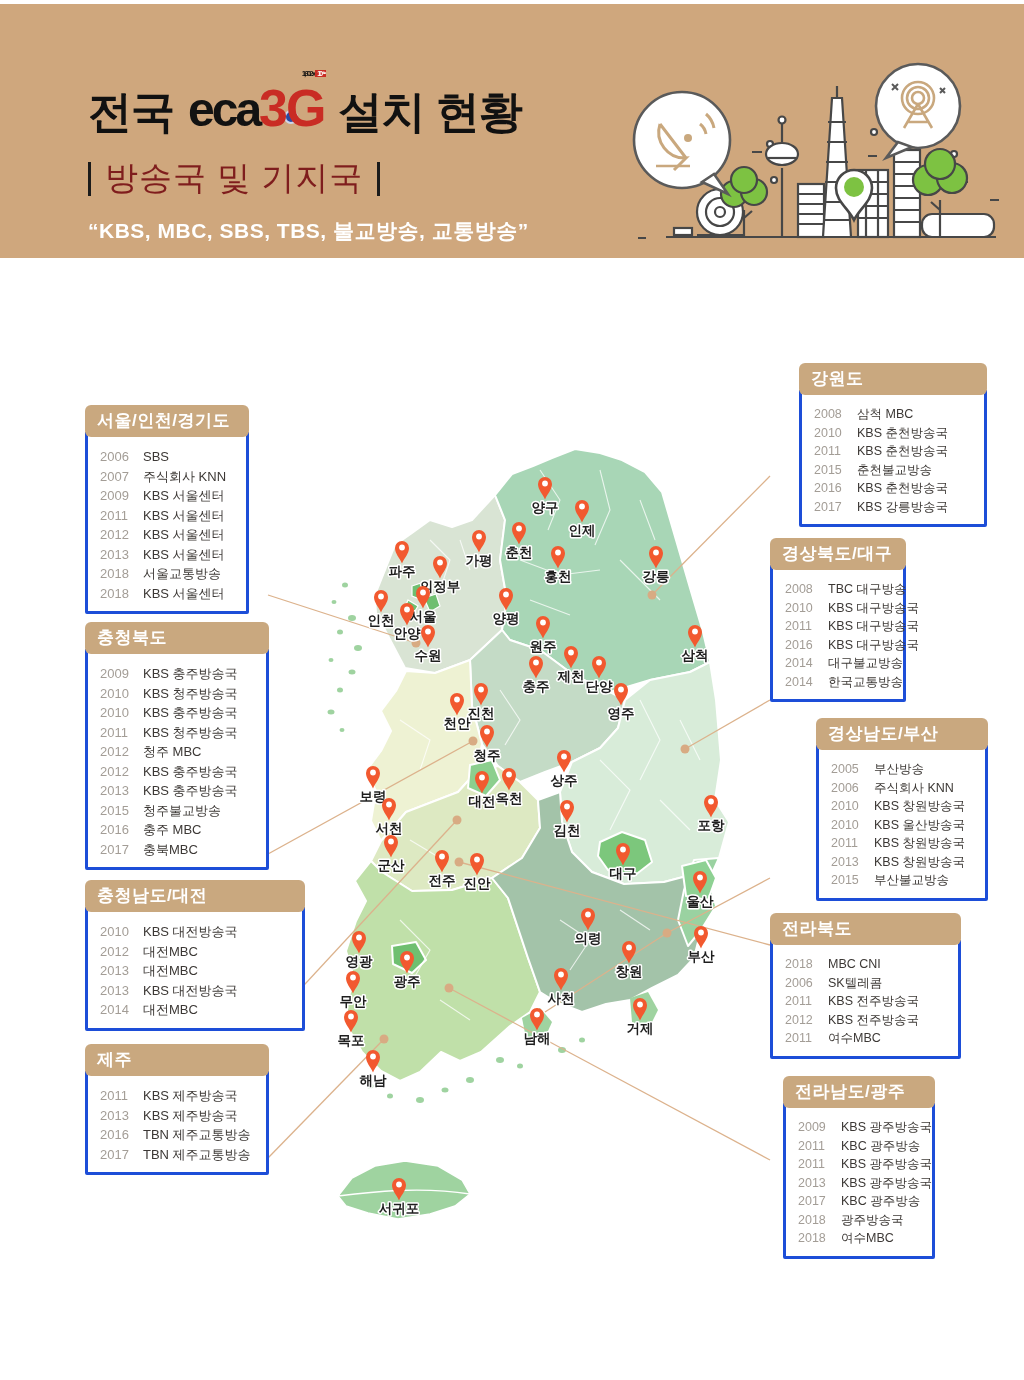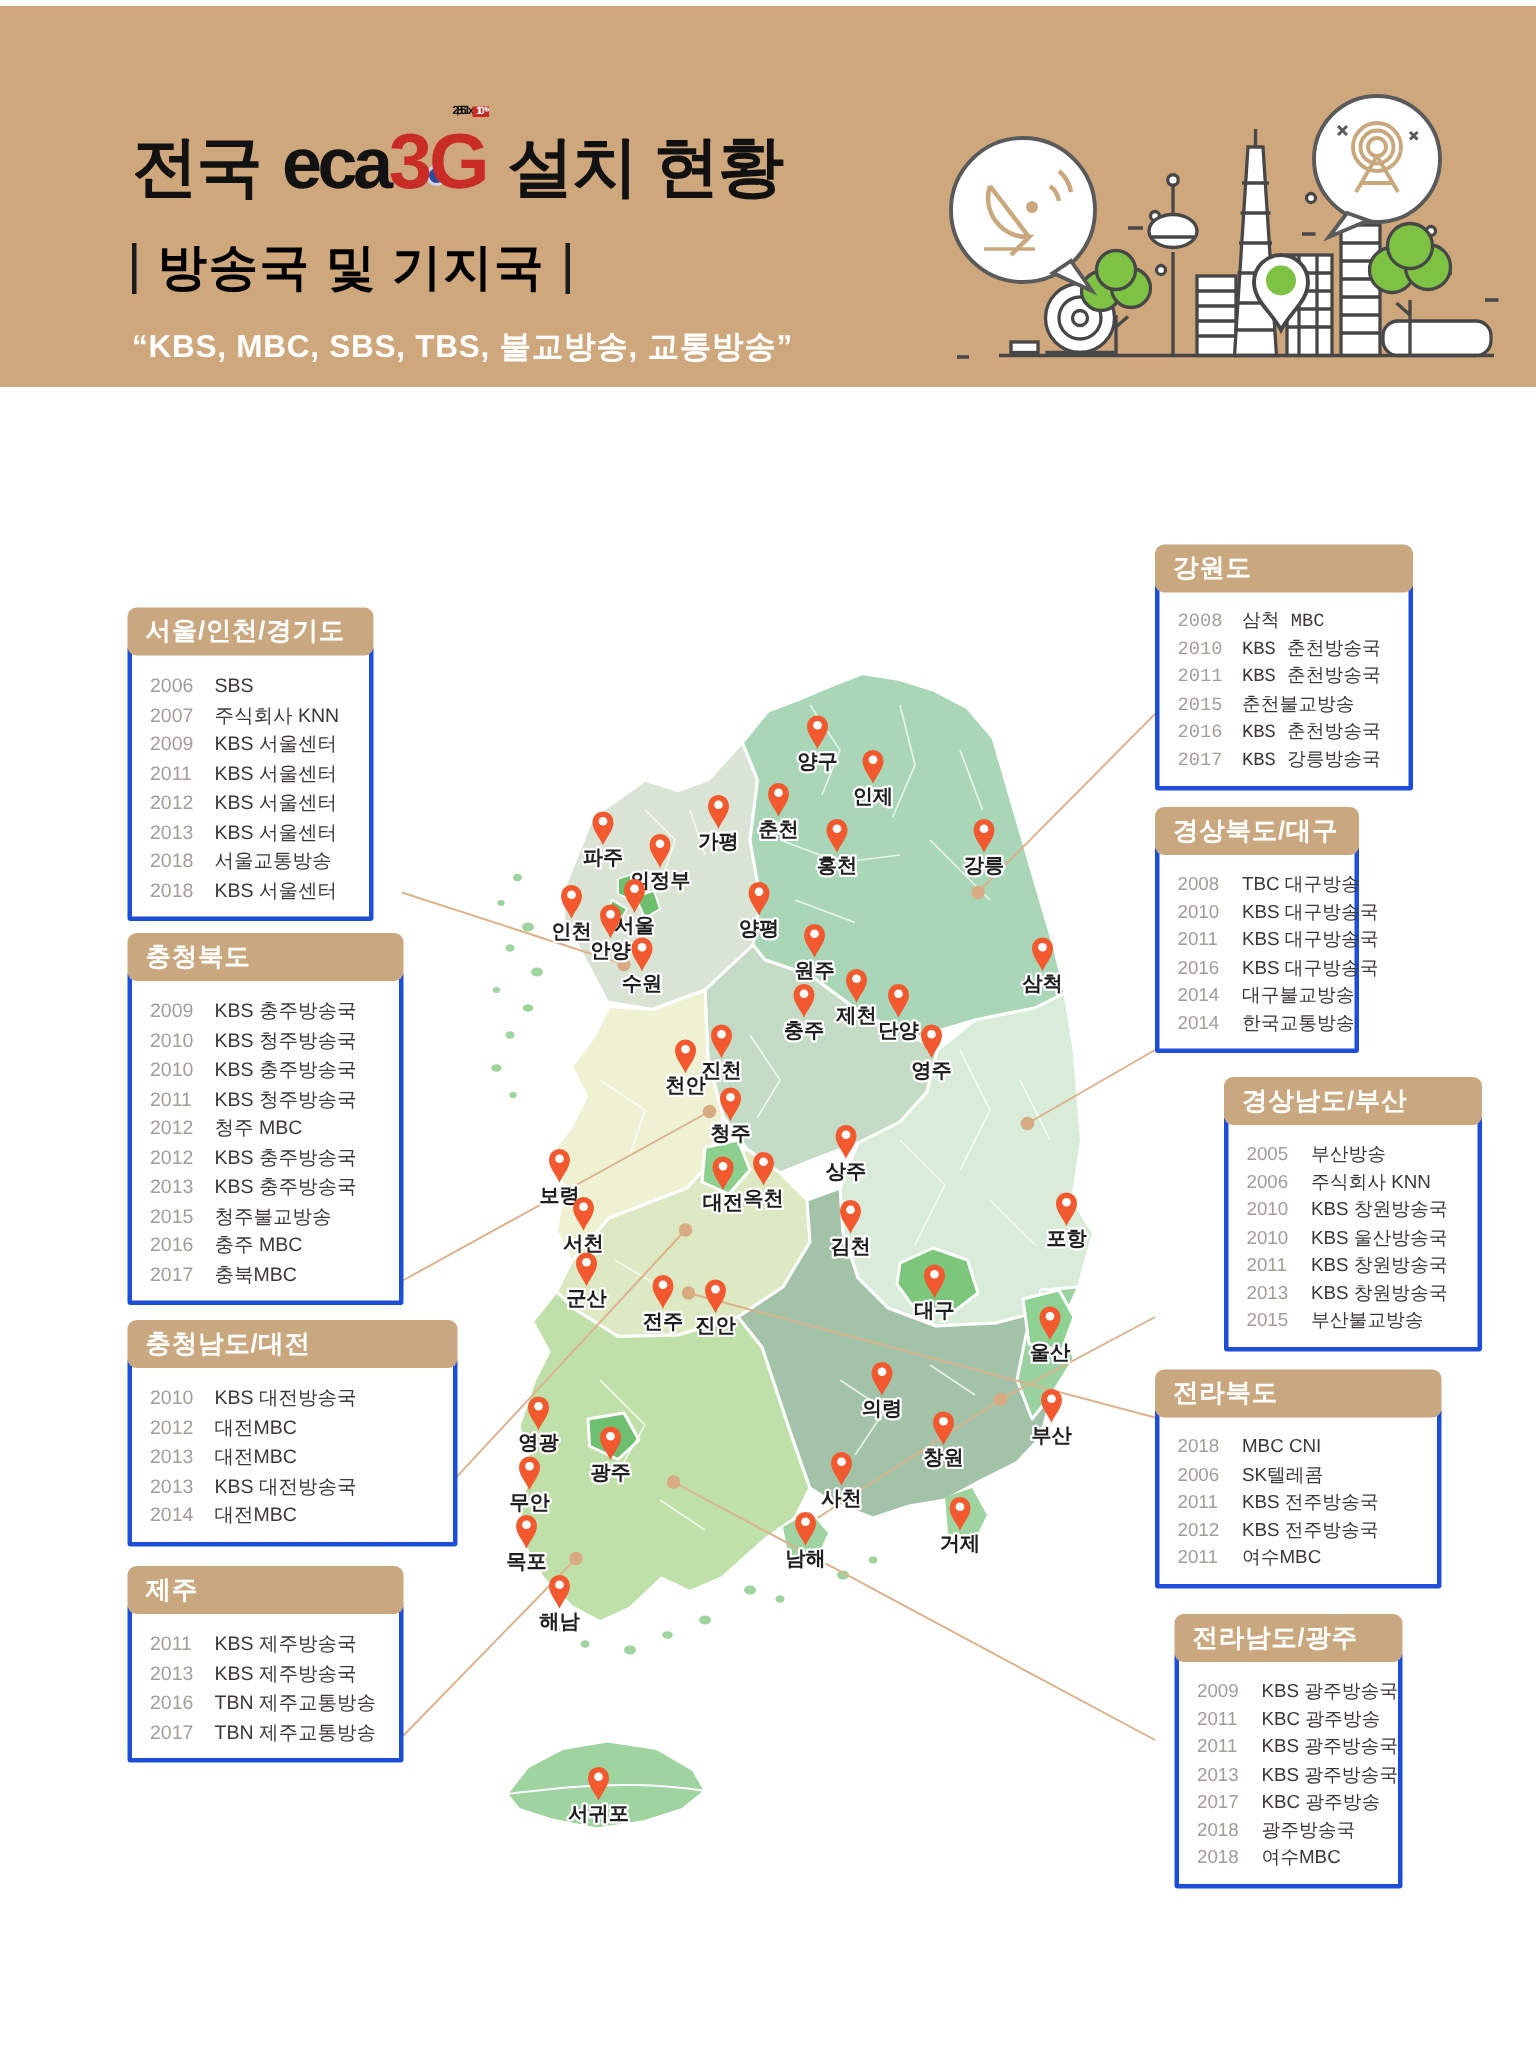--- a/index.html
+++ b/index.html
@@ -14,21 +14,21 @@
   .title-part{font-size:44px;font-weight:800;letter-spacing:-1px;line-height:1;}
   .logo{position:relative;display:inline-flex;align-items:flex-end;line-height:1;}
   .logo-black{font-size:48px;font-weight:900;letter-spacing:-3px;color:#121212;}
   .logo-dot{position:absolute;left:96px;bottom:10px;width:14px;height:14px;border-radius:50%;
             background:#2b4aa0;border:2px solid #cfd6ec;box-sizing:border-box;}
   .logo-red{font-size:52px;font-weight:900;letter-spacing:-2px;color:#c92c24;position:relative;}
   .logo-sup{position:absolute;right:-2px;top:-12px;font-size:8px;font-weight:700;color:#111;white-space:nowrap;}
   .logo-sup .sup-red{background:#c92c24;color:#fff;padding:0 2px;margin-left:1px;font-size:7px;}
   .subtitle-row{margin-top:22px;display:flex;align-items:center;gap:14px;}
   .vbar{width:3px;height:34px;background:#1b1b1b;}
-  .subtitle{font-size:33px;font-weight:700;color:#000000;letter-spacing:1px;}
+  .subtitle{font-size:33px;font-weight:400;color:#7f1d1d;letter-spacing:1px;}
   .quote{margin-top:16px;font-size:21px;font-weight:700;color:#ffffff;letter-spacing:0.5px;}
   .illu{position:absolute;left:622px;top:58px;width:396px;height:198px;}
   
   .panel{position:absolute;z-index:5;}
   .panel-header{background:#c9a87f;color:#ffffff;font-weight:700;font-size:17px;
     padding:4px 12px 5px;border-radius:6px;position:relative;z-index:2;letter-spacing:0.5px;}
   .panel-body{background:#ffffff;border:3px solid #1d4ed8;margin-top:-5px;
     padding:12px 12px 8px;position:relative;z-index:1;border-radius:0 0 2px 2px;}
   .row{display:flex;gap:9px;white-space:nowrap;}
   .panel.left .row{line-height:19.5px;font-size:13px;}
@@ -47,21 +47,21 @@
 <body>
 
 <div class="banner">
   <div class="banner-text">
     <div class="title-row">
       <span class="title-part">전국</span>
       <span class="logo">
         <span class="logo-black">eca</span>
         <span class="logo-dot"></span>
         <span class="logo-red">
-          <span class="logo-sup"><span>2,851 x</span><span class="sup-red">10⁻¹⁹</span></span><span>3G</span>
+          <span class="logo-sup"><span>1,602 x</span><span class="sup-red">10⁻¹⁹</span></span><span>3G</span>
         </span>
       </span>
       <span class="title-part">설치 현황</span>
     </div>
     <div class="subtitle-row">
       <span class="vbar"></span>
       <span class="subtitle">방송국 및 기지국</span>
       <span class="vbar"></span>
     </div>
     <div class="quote">“KBS, MBC, SBS, TBS, 불교방송, 교통방송”</div>
@@ -592,21 +592,21 @@
         <div class="row">
           <span class="year">2016</span>
           <span class="name">TBN 제주교통방송</span>
         </div>
         <div class="row">
           <span class="year">2017</span>
           <span class="name">TBN 제주교통방송</span>
         </div>
       </div>
     </div>
-    <div class="panel right" style="left: 770px; top: 363px; width: 172px; font-family: Liberation Mono, monospace;">
+    <div class="panel right" style="left: 799px; top: 363px; width: 188px;">
       <div class="panel-header">강원도</div>
       <div class="panel-body">
         <div class="row">
           <span class="year">2008</span>
           <span class="name">삼척 MBC</span>
         </div>
         <div class="row">
           <span class="year">2010</span>
           <span class="name">KBS 춘천방송국</span>
         </div>

